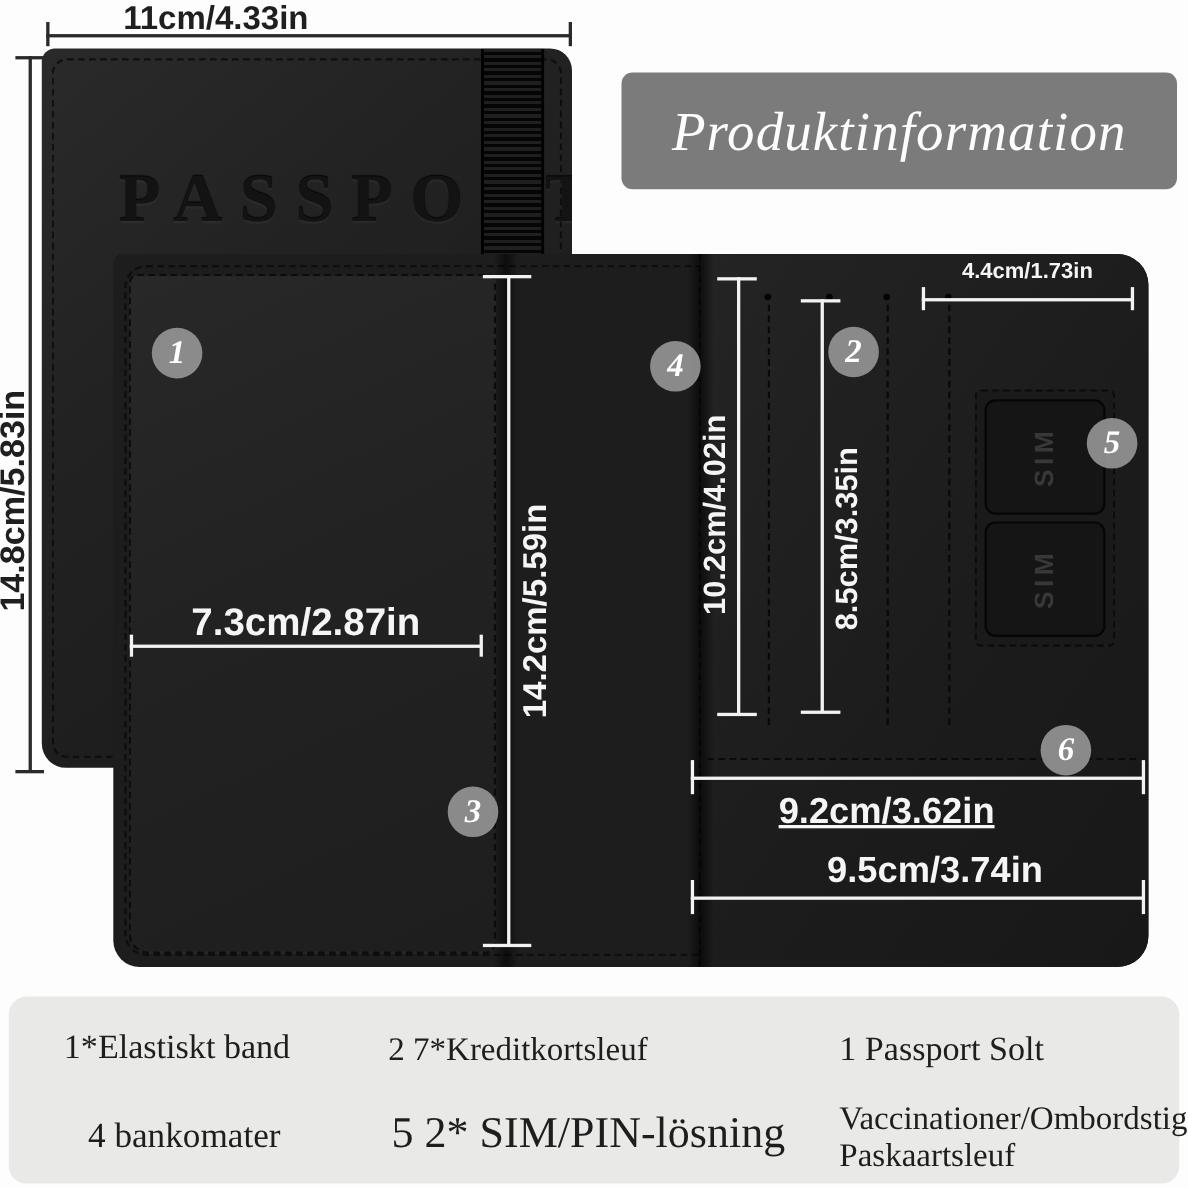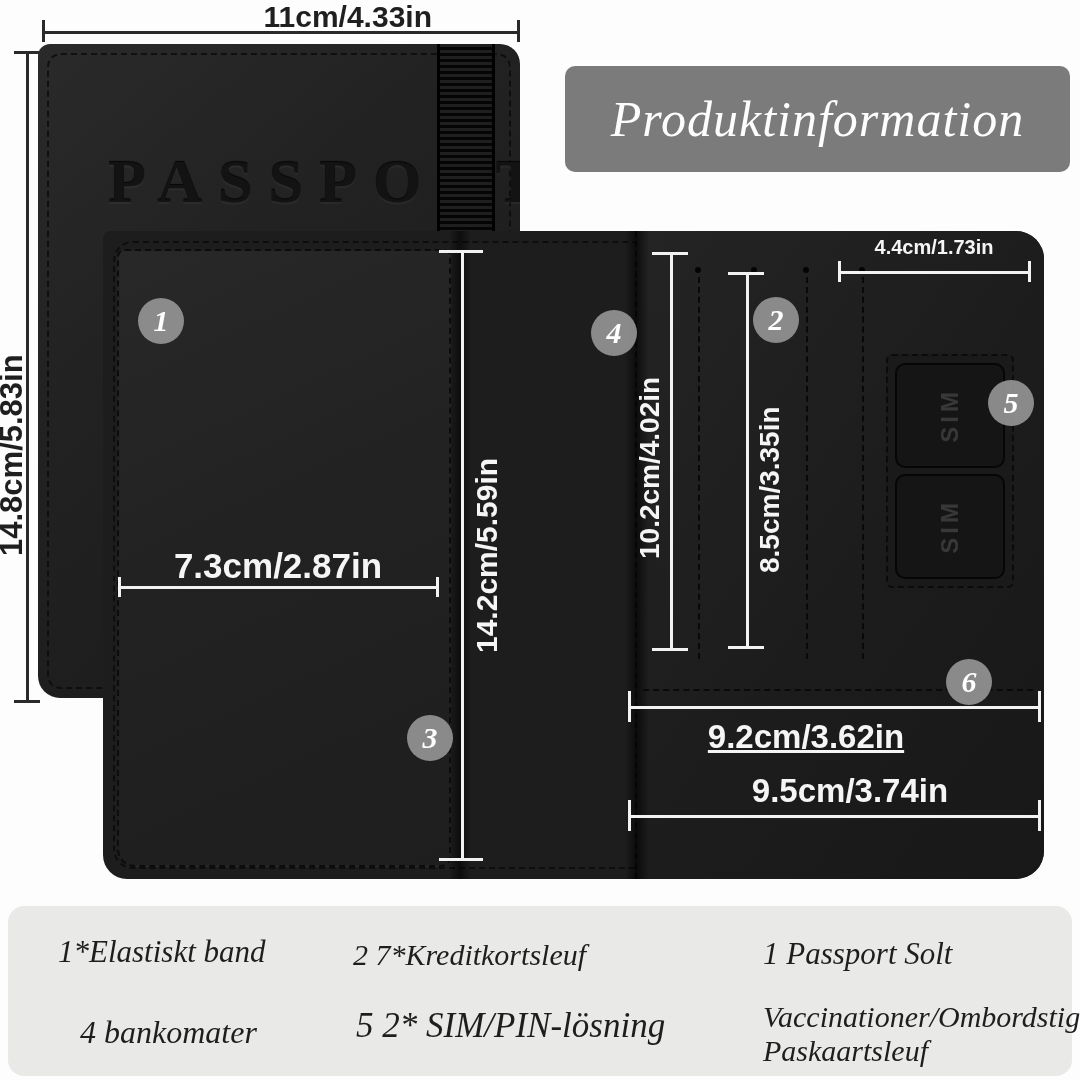--- a/index.html
+++ b/index.html
@@ -88,21 +88,21 @@
     flex:1; background:#151515; border:2px solid #060606; border-radius:10px;
     display:flex; align-items:center; justify-content:center; position:relative;
   }
   .sim-text {
     writing-mode:vertical-rl; transform:rotate(180deg);
     font-weight:700; font-size:24px; letter-spacing:4px; color:#383838;
   }
 
   
   .dim-label-dark {
-    color:#1f1f1f; font-weight:700; font-size:30px; text-align:right; white-space:nowrap;
+    color:#1f1f1f; font-weight:700; font-size:30px; text-align:left; white-space:nowrap;
   }
   .dim-label-light {
     color:#f5f5f5; font-weight:700; text-align:center; white-space:nowrap;
   }
   .hline-dark { height:0; border-top:3px solid #2a2a2a; }
   .vline-dark { width:0; border-left:3px solid #2a2a2a; }
   .hline-light { height:0; border-top:3px solid #f2f2f2; }
   .vline-light { width:0; border-left:3px solid #f2f2f2; }
   .tick-v-dark { width:0; height:22px; border-left:3px solid #2a2a2a; }
   .tick-h-dark { width:26px; height:0; border-top:3px solid #2a2a2a; }
@@ -120,21 +120,21 @@
     font-family:"Liberation Serif", serif; font-style:italic; font-weight:700;
     font-size:30px; color:#ffffff;
   }
 
   
   .legend {
     left:8px; top:906px; width:1064px; height:170px;
     background:#e9e9e7; border-radius:16px;
   }
   .legend-item {
-    font-family:"Liberation Serif", serif; font-style:italic; color:#1e1e1e;
+    font-family:"Liberation Serif", serif; color:#1e1e1e;
     white-space:nowrap;
   }
 </style>
 </head>
 <body>
 
 <div id="canvas">
 
   <div class="abs cover">
     <div class="abs cover-stitch"></div>
@@ -232,18 +232,18 @@
     </div>
   <div class="abs callout" style="left:946px; top:659px;">
     <span>6</span>
     </div>
 
   <div class="abs legend">
     <div class="abs legend-item" style="left:50px; top:28px; font-size:31px;">1*Elastiskt band</div>
     <div class="abs legend-item" style="left:345px; top:32px; font-size:30px;">2 7*Kreditkortsleuf</div>
     <div class="abs legend-item" style="left:755px; top:30px; font-size:31px;">1 Passport Solt</div>
     <div class="abs legend-item" style="left:72px; top:108px; font-size:32px;">4 bankomater</div>
-    <div class="abs legend-item" style="left:348px; top:100px; font-size:35px;">5 2* SIM/PIN-lösning</div>
+    <div class="abs legend-item" style="left:348px; top:100px; font-size:40px;">5 2* SIM/PIN-lösning</div>
     <div class="abs legend-item" style="left:755px; top:94px; font-size:30px;">Vaccinationer/Ombordstigning</div>
     <div class="abs legend-item" style="left:755px; top:128px; font-size:30px;">Paskaartsleuf</div>
   </div>
 
 </div>
 
 </body></html>

